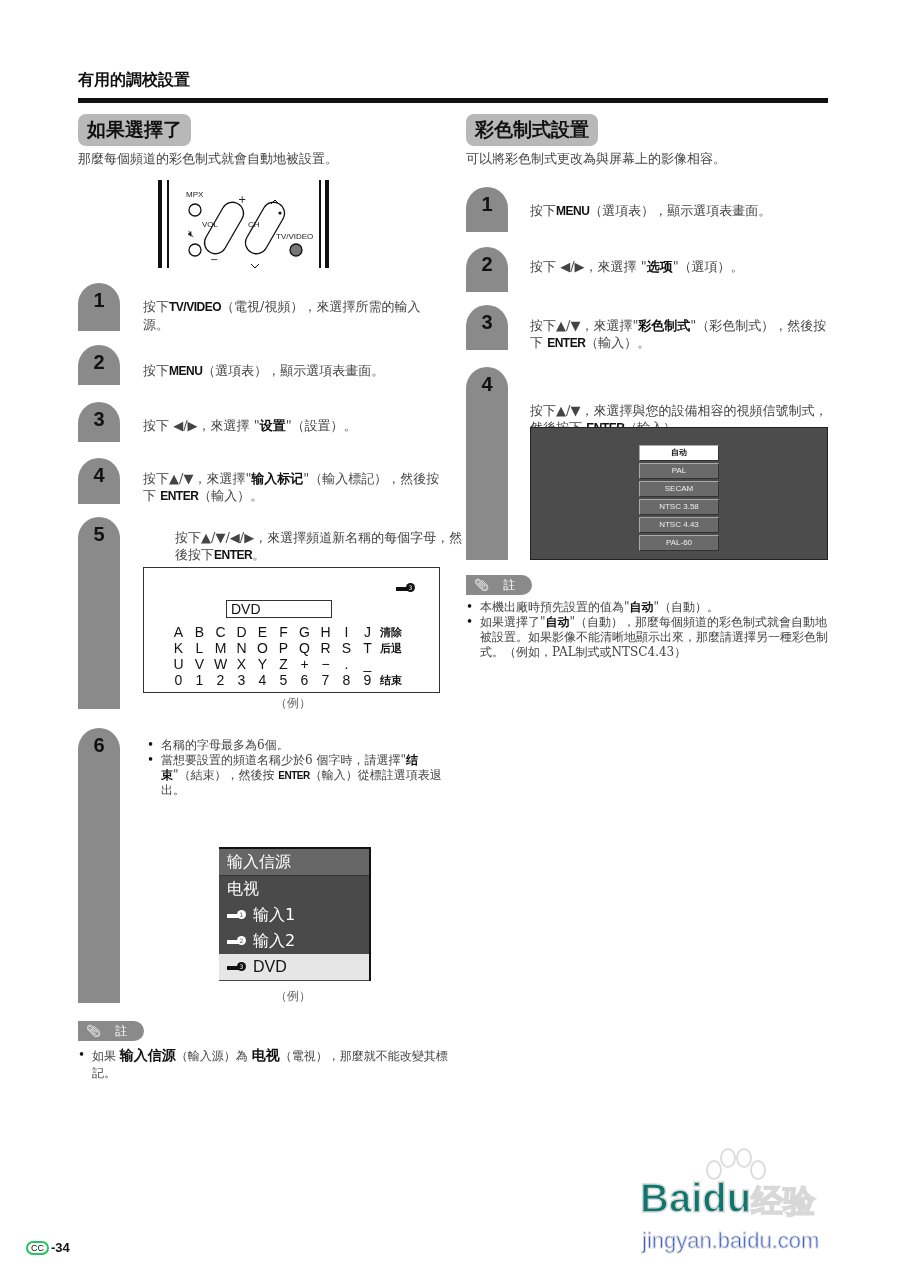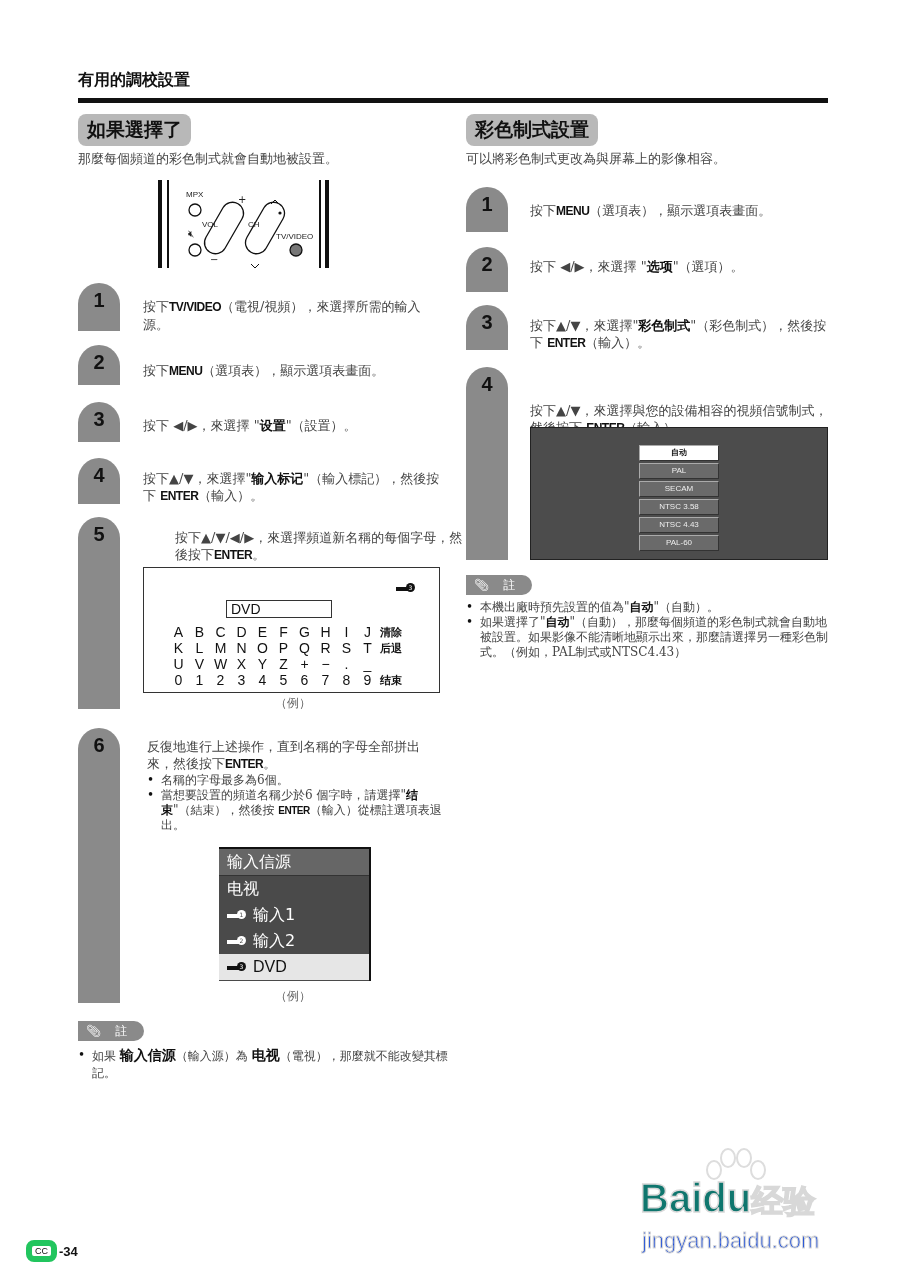--- a/index.html
+++ b/index.html
@@ -166,21 +166,20 @@
         <span class="kb-cell">7</span>
         <span class="kb-cell">8</span>
         <span class="kb-cell">9</span>
         <span class="kb-cmd">结束</span>
     </div>
   </div>
 </div>
 <div class="abs example" style="left:275px; top:695px;">（例）</div>
 
 <div class="abs step-text" style="left:147px; top:738px; width:298px;">
-  <div><span>反復地進行上述操作，直到名稱的字母全部拼出來，然後按下</span><span class="kw">ENTER</span><span>。</span></div>
   <div class="bullet" style="font-size:12px; line-height:15px;">名稱的字母最多為6個。</div>
   <div class="bullet" style="font-size:12px; line-height:15px;">
     <span>當想要設置的頻道名稱少於6 個字時，請選擇"</span><b>结束</b><span>"（結束），然後按 </span><span class="kw" style="font-size:10px;">ENTER</span><span>（輸入）從標註選項表退出。</span>
   </div>
 </div>
 
 <div class="abs src-menu">
   <div class="src-item header">输入信源</div>
   <div class="src-item">
       <span>电视</span>
@@ -273,15 +272,15 @@
     <ellipse cx="44" cy="10" rx="7" ry="9" fill="none" stroke="#ddd" stroke-width="2"></ellipse>
     <ellipse cx="58" cy="22" rx="7" ry="9" fill="none" stroke="#ddd" stroke-width="2"></ellipse>
   </svg>
   <div class="abs" style="left:0; top:28px; font-family:'Liberation Sans',sans-serif; font-size:40px; font-weight:bold; color:#0f766e; -webkit-text-stroke:1.5px #d8d8d8;">
     <span>Baidu</span><span style="font-size:32px;">经验</span>
   </div>
   <div class="abs" style="left:2px; top:80px; font-family:'Liberation Sans',sans-serif; font-size:22px; color:#1d4ed8; -webkit-text-stroke:1px #d8d8d8;">jingyan.baidu.com</div>
 </div>
 
 <div class="abs" style="left:26px; top:1240px; display:flex; align-items:center; font-family:'Liberation Sans',sans-serif; font-weight:bold; font-size:13px; color:#111;">
-  <span style="display:inline-block; border:6px solid #22c55e; border-radius:8px; font-size:9px; font-weight:normal; padding:0 3px; margin-right:2px;">CC</span>
+  <span style="display:inline-block; border:2px solid #22c55e; border-radius:8px; font-size:9px; font-weight:normal; padding:0 3px; margin-right:2px;">CC</span>
   <span>-34</span>
 </div>
 
 </body></html>

